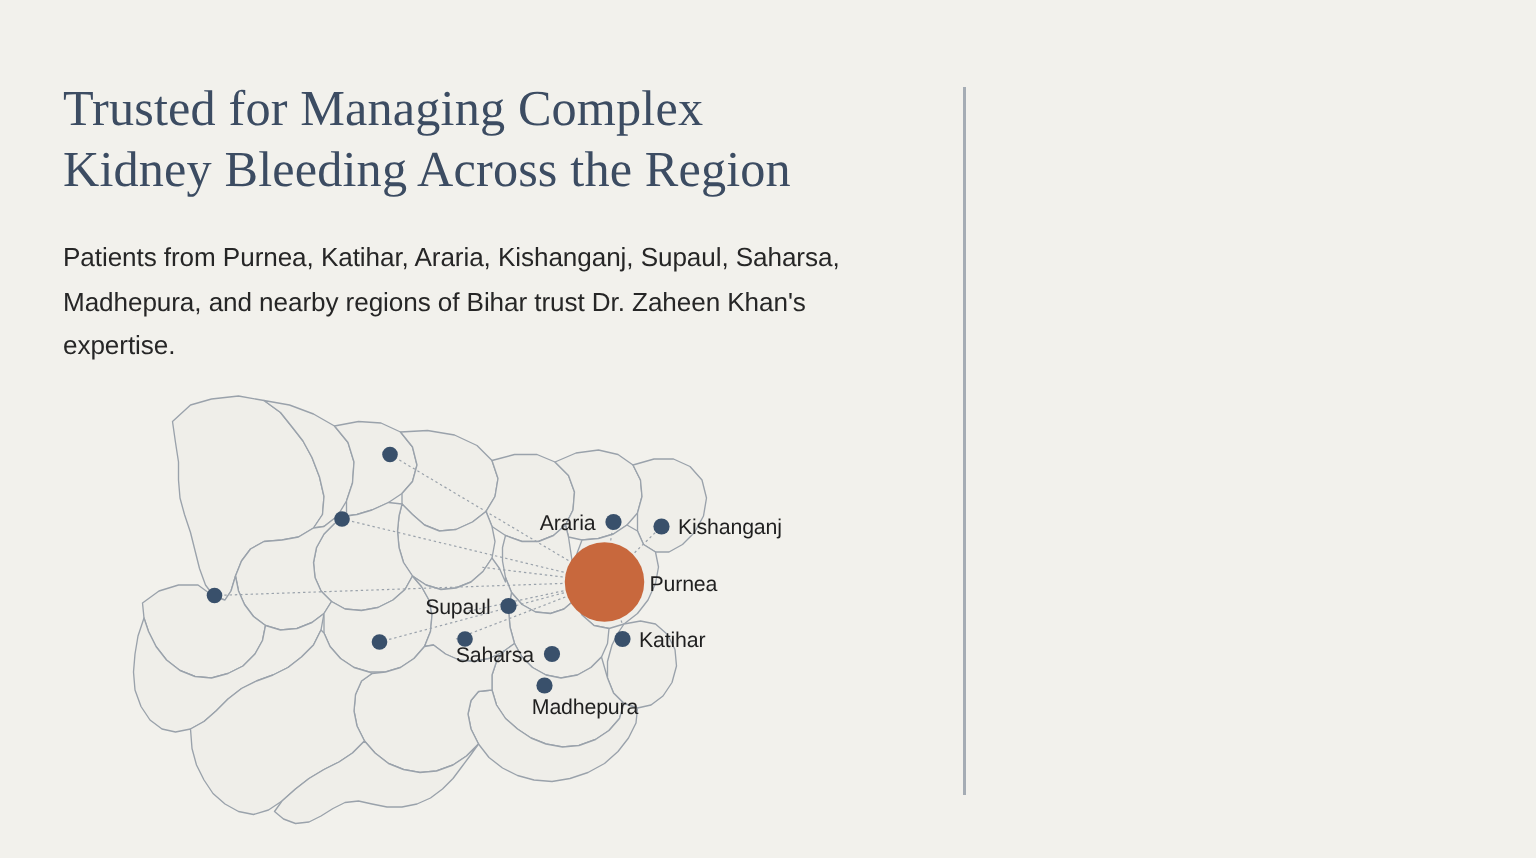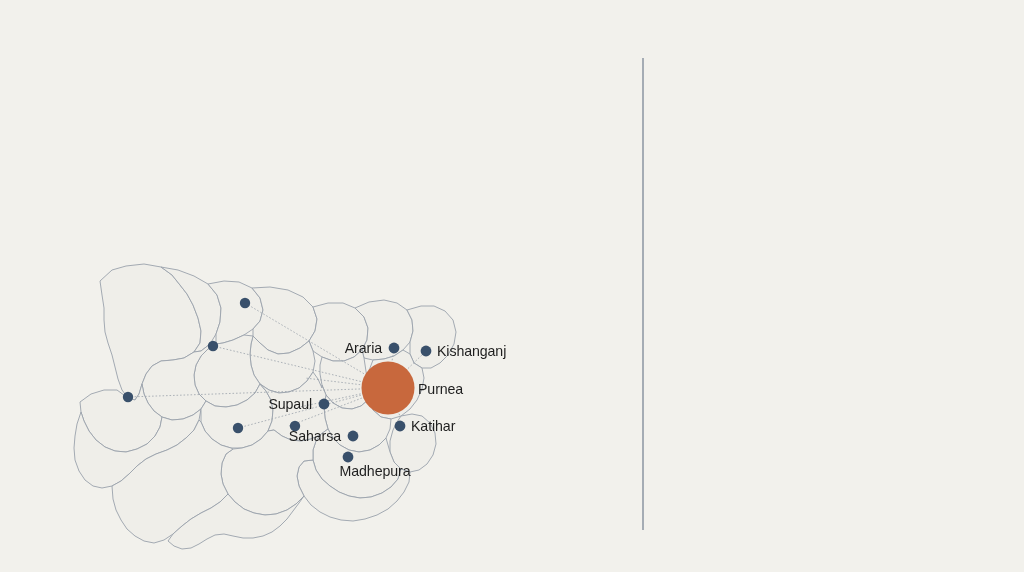--- a/index.html
+++ b/index.html
@@ -62,21 +62,21 @@
     top: 58px;
     width: 1.5px;
     height: 472px;
     background: #98a0aa;
     opacity: 0.85;
   }
 
   
   #map-wrap {
     position: absolute;
-    left: 60px;
+    left: 75px;
     top: 248px;
     width: 520px;
     height: 320px;
   }
   #map-svg {
     display: block;
     width: 520px;
     height: 320px;
     overflow: visible;
   }
@@ -114,20 +114,25 @@
   }
   .map-label.anchor-end { text-anchor: end; }
   .map-label.anchor-start { text-anchor: start; }
   .map-label.anchor-middle { text-anchor: middle; }
 </style>
 </head>
 <body>
 
 <div id="slide">
 
+  <div id="left-column">
+    <h1 id="headline">Trusted for Managing Complex
+Kidney Bleeding Across the Region</h1>
+    <p id="subtext">Patients from Purnea, Katihar, Araria, Kishanganj, Supaul, Saharsa, Madhepura, and nearby regions of Bihar trust Dr. Zaheen Khan's expertise.</p>
+  </div>
 
   <div id="divider"></div>
 
   <div id="map-wrap">
     <svg id="map-svg" viewBox="0 0 520 320" xmlns="http://www.w3.org/2000/svg">
 
       <g>
 
         <path class="district-shape" d="M40 33 L52 22 L66 18 L84 16 L101 19 L112 27 L120 37 L127 46 L133 57 L138 70 L141 83 L140 95 L134 104 L124 110 L113 112 L101 113 L92 118 L86 126 L82 136 L79 146 L75 152 L68 150 L62 142 L58 131 L55 119 L52 107 L48 95 L45 84 L44 72 L44 60 L42 47 Z"></path>
 

